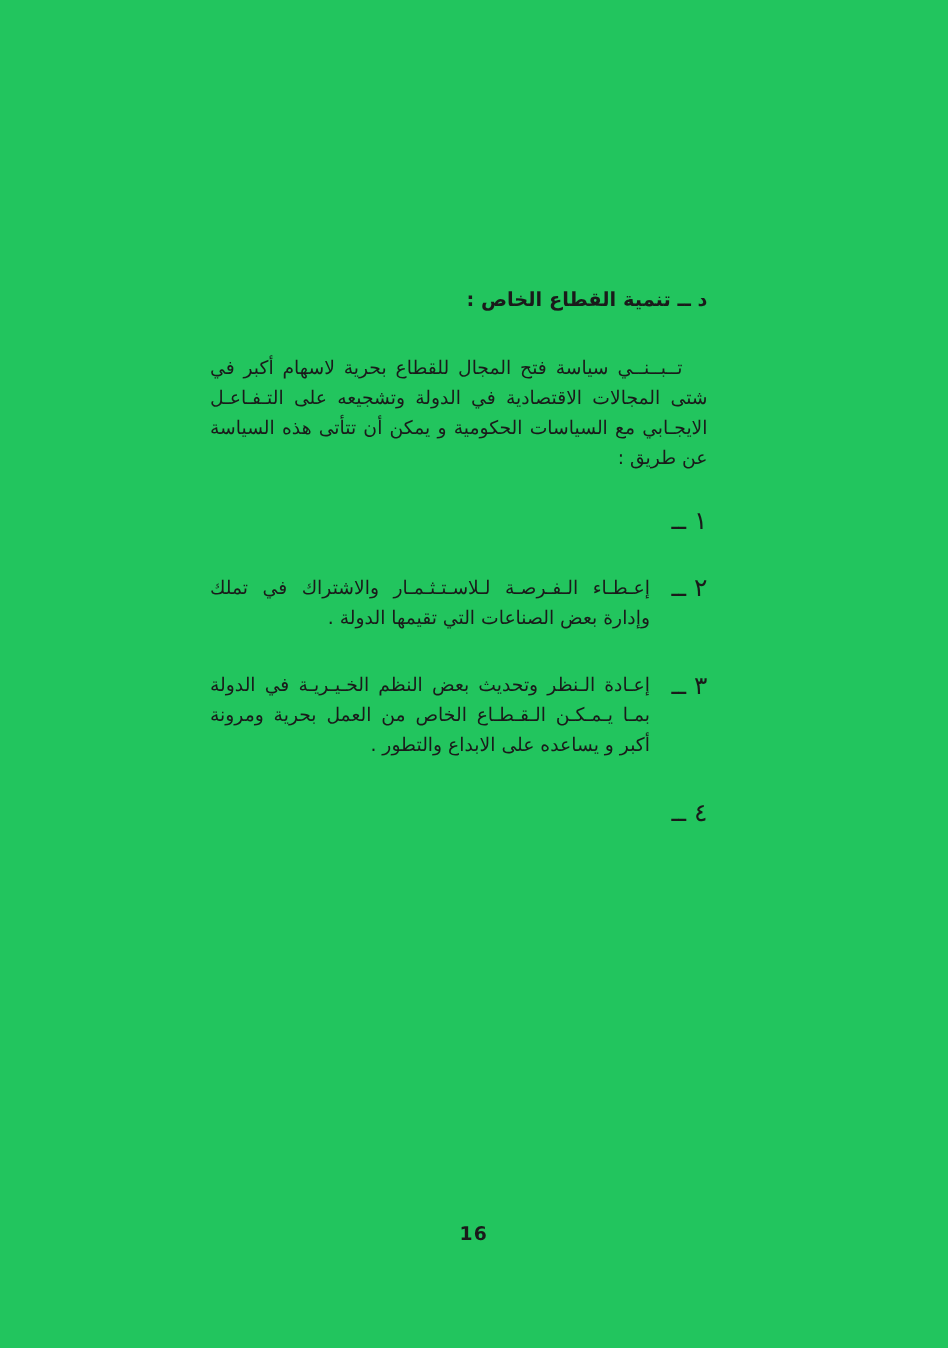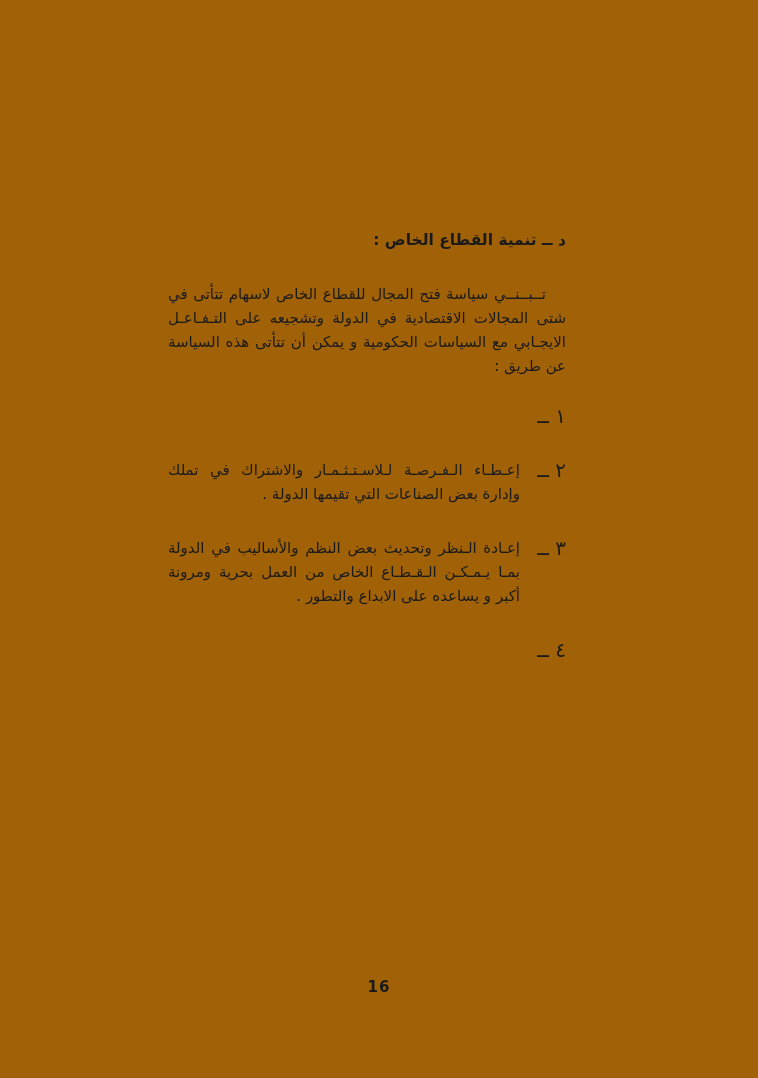--- a/index.html
+++ b/index.html
@@ -4,21 +4,21 @@
 <style>
   * { margin: 0; padding: 0; box-sizing: border-box; }
   html, body { background: #e8e8e8; }
   body { font-family: "DejaVu Sans", sans-serif; }
 
   .page {
     position: relative;
     width: 758px;
     height: 1078px;
     margin: 0 auto;
-    background: #a16207;
+    background: #22c55e;
     color: #1a1a1a;
     overflow: hidden;
   }
 
   .content {
     position: absolute;
     top: 228px;
     right: 192px;
     width: 398px;
     direction: rtl;
@@ -72,34 +72,34 @@
 </style>
 </head>
 <body>
 
 <div class="page">
 
   <div class="content">
 
     <h2 class="heading">د ــ تنمية القطاع الخاص :</h2>
 
-    <p class="intro">تــبــنــي سياسة فتح المجال للقطاع الخاص لاسهام تتأتى في شتى المجالات الاقتصادية في الدولة وتشجيعه على التـفـاعـل الايجـابي مع السياسات الحكومية و يمكن أن تتأتى هذه السياسة عن طريق :</p>
+    <p class="intro">تــبــنــي سياسة فتح المجال للقطاع بحرية لاسهام أكبر في شتى المجالات الاقتصادية في الدولة وتشجيعه على التـفـاعـل الايجـابي مع السياسات الحكومية و يمكن أن تتأتى هذه السياسة عن طريق :</p>
 
     <div class="list-item">
       <span class="item-marker">١ ــ</span>
     </div>
 
     <div class="list-item">
       <span class="item-marker">٢ ــ</span>
       <p class="item-text">إعـطـاء الـفـرصـة لـلاسـتـثـمـار والاشتراك في تملك وإدارة بعض الصناعات التي تقيمها الدولة .</p>
     </div>
 
     <div class="list-item">
       <span class="item-marker">٣ ــ</span>
-      <p class="item-text">إعـادة الـنظر وتحديث بعض النظم والأساليب في الدولة بمـا يـمـكـن الـقـطـاع الخاص من العمل بحرية ومرونة أكبر و يساعده على الابداع والتطور .</p>
+      <p class="item-text">إعـادة الـنظر وتحديث بعض النظم الخـيـريـة في الدولة بمـا يـمـكـن الـقـطـاع الخاص من العمل بحرية ومرونة أكبر و يساعده على الابداع والتطور .</p>
     </div>
 
     <div class="list-item">
       <span class="item-marker">٤ ــ</span>
     </div>
 
   </div>
 
   <div class="page-number">16</div>
 

